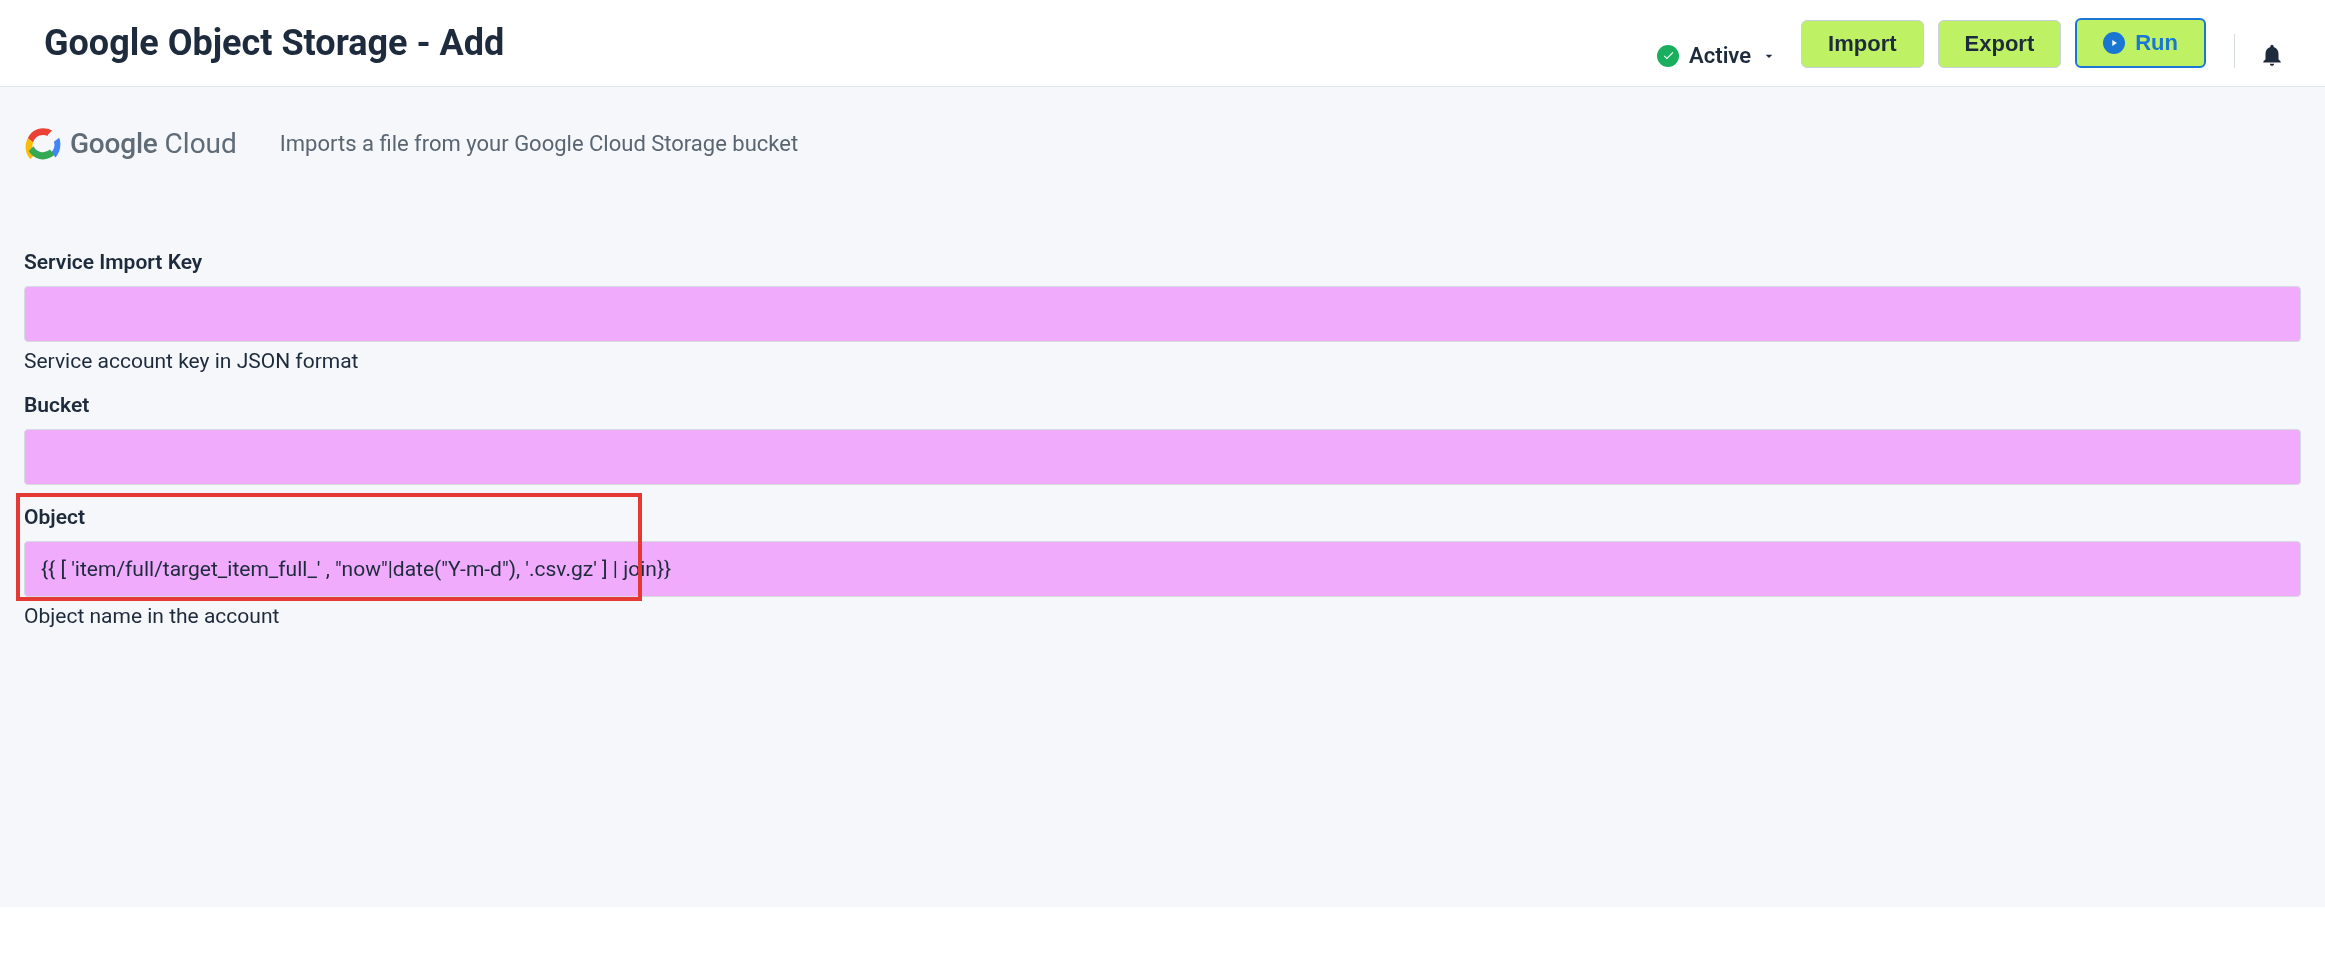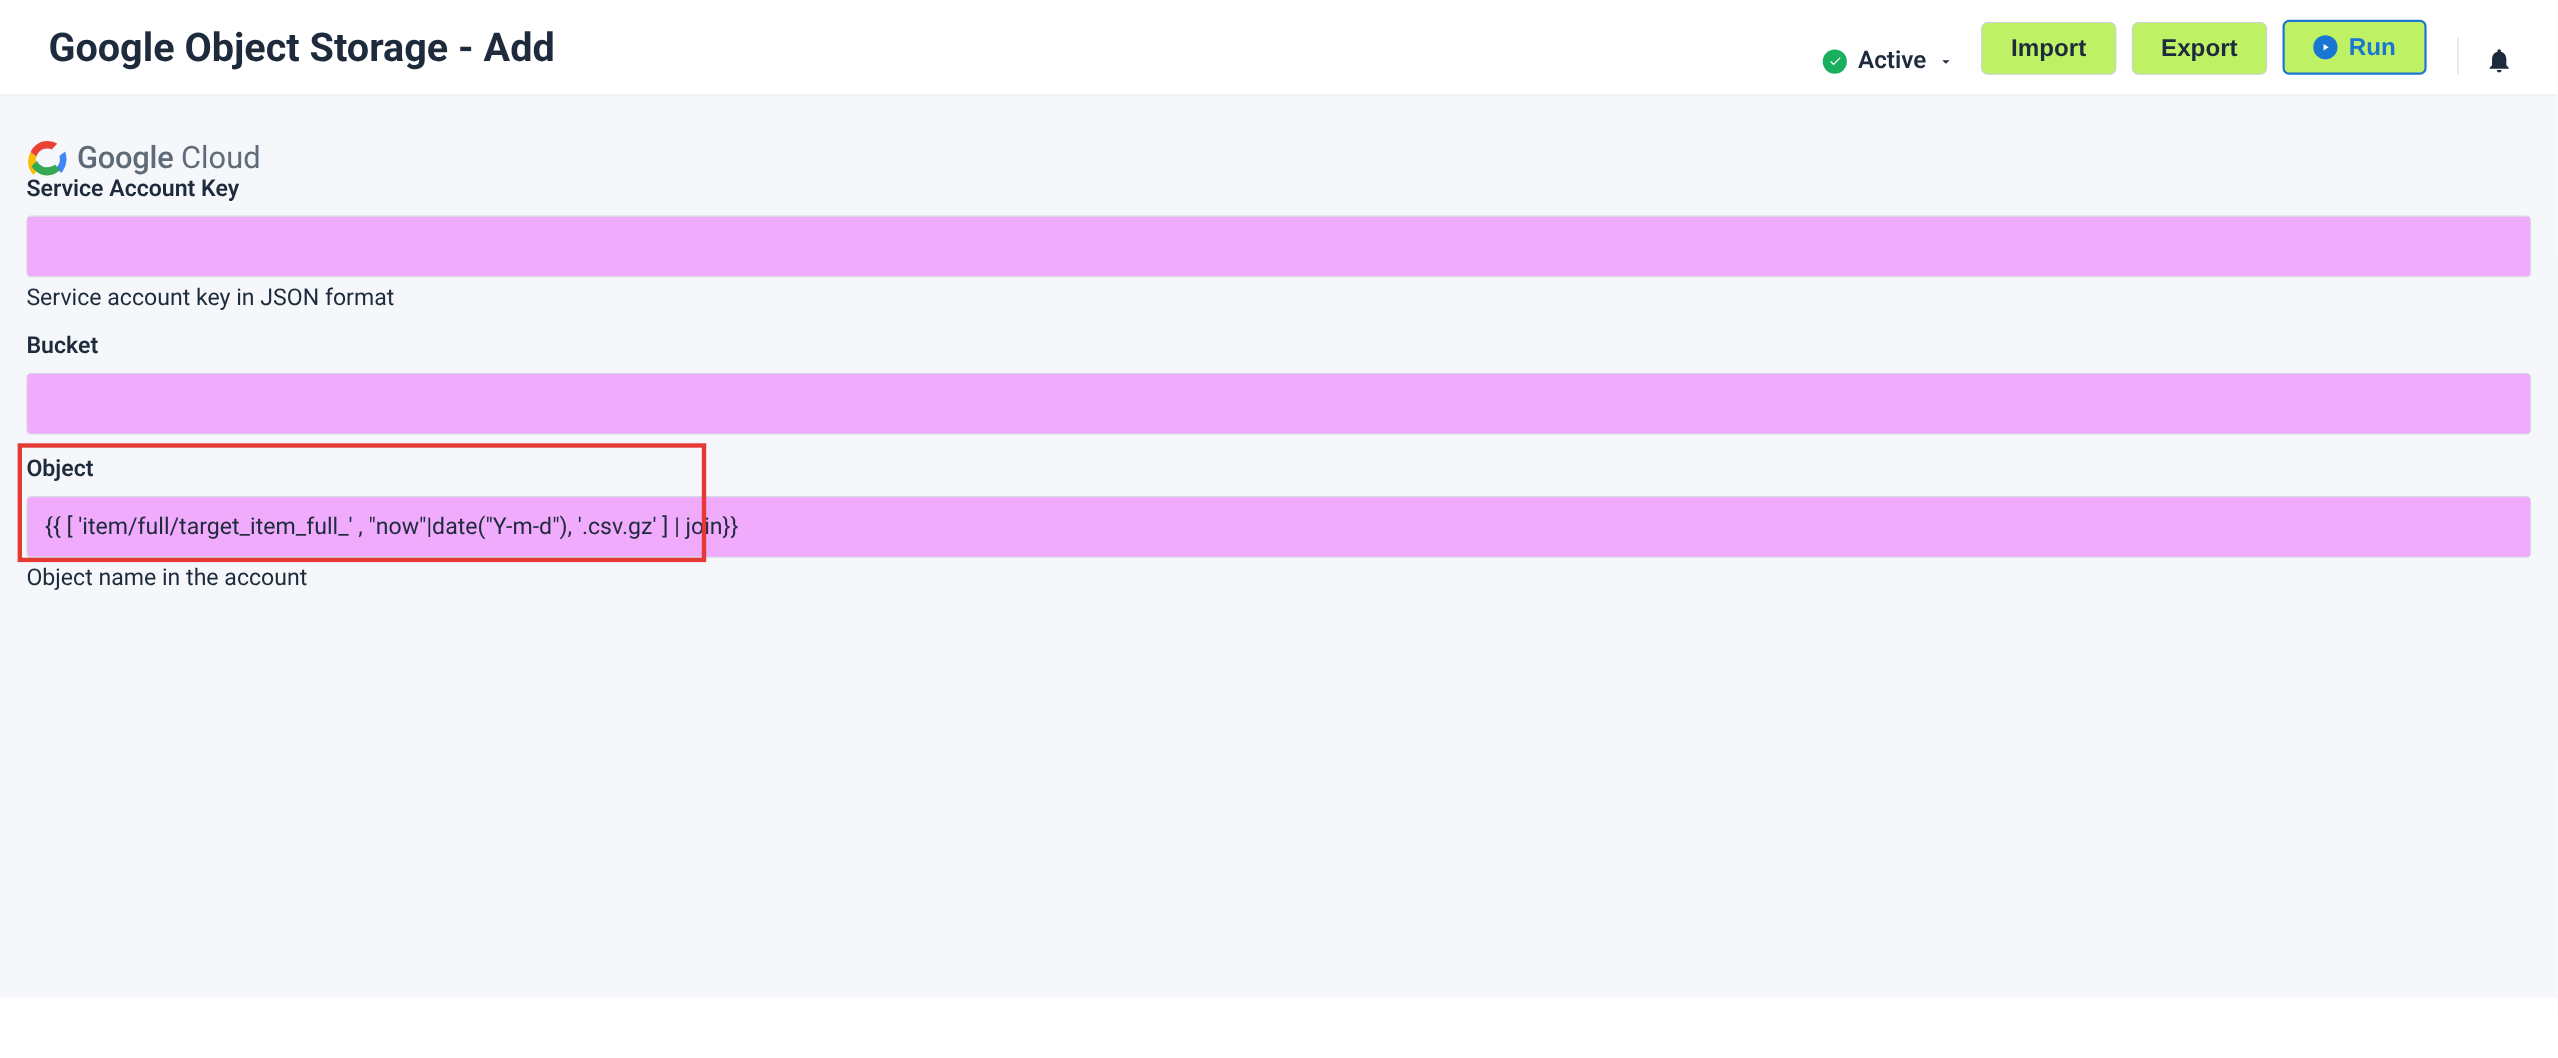--- a/index.html
+++ b/index.html
@@ -81,20 +81,21 @@
 
     .content {
       background: #f5f7fa;
       padding: 40px 24px 40px 24px;
       min-height: 820px;
     }
     .connector-row {
       display: flex;
       align-items: center;
       gap: 43px;
+      margin-bottom: 90px;
     }
     .gcloud-logo { display: inline-flex; align-items: center; gap: 8px; }
     .gcloud-logo-mark { width: 38px; height: 32px; }
     .gcloud-word {
       font-size: 28px;
       color: #5f6b77;
       font-weight: 400;
     }
     .gcloud-word .g-google { font-weight: 500; color: #5f6b77; letter-spacing: -0.2px; }
     .connector-desc {
@@ -168,24 +169,25 @@
       <svg class="gcloud-logo-mark" viewBox="0 0 48 40">
         <path fill="#EA4335" d="M30 8.5l5.4-5.4C32 1 28.1 0 24 0 15.3 0 7.9 5.3 4.8 12.8l6.7 5.2C13 12.4 18 8.5 24 8.5c2.1 0 4.1.5 6 1.4z"></path>
         <path fill="#4285F4" d="M46 20c0-2.8-.5-5.5-1.5-8l-6.7 5.2c.5 1.3.7 2.7.7 4.1 0 3.6-1.6 6.8-4.2 9l5.5 6.6C43.5 32.9 46 26.8 46 20z"></path>
         <path fill="#FBBC05" d="M11.5 18l-6.7-5.2C3 16.2 2 20 2 24c0 5.8 2.3 11 6 14.8l6.2-6.2C12 30.3 10.5 27.3 10.5 24c0-2.1.4-4.1 1-5.9z"></path>
         <path fill="#34A853" d="M24 39.5c5.6 0 10.7-2.2 14.3-5.8l-5.5-6.6c-2.3 2-5.4 3.2-8.8 3.2-5.3 0-9.8-3.1-11.9-7.6l-6.2 6.2C9.7 35 16.3 39.5 24 39.5z"></path>
       </svg>
       <span class="gcloud-word">
         <span class="g-google">Google</span> <span>Cloud</span>
       </span>
     </div>
+    <div class="connector-desc">Imports a file from your Google Cloud Storage bucket</div>
   </div>
 
   <div class="field-group">
-    <label class="field-label">Service Account Key</label>
+    <label class="field-label">Service Import Key</label>
     <input type="text" class="text-input" value="" style="">
     <div class="help-text">Service account key in JSON format</div>
   </div>
 
   <div class="field-group">
     <label class="field-label">Bucket</label>
     <input type="text" class="text-input" value="" style="">
   </div>
 
   <div class="field-group" style="position:relative;">

